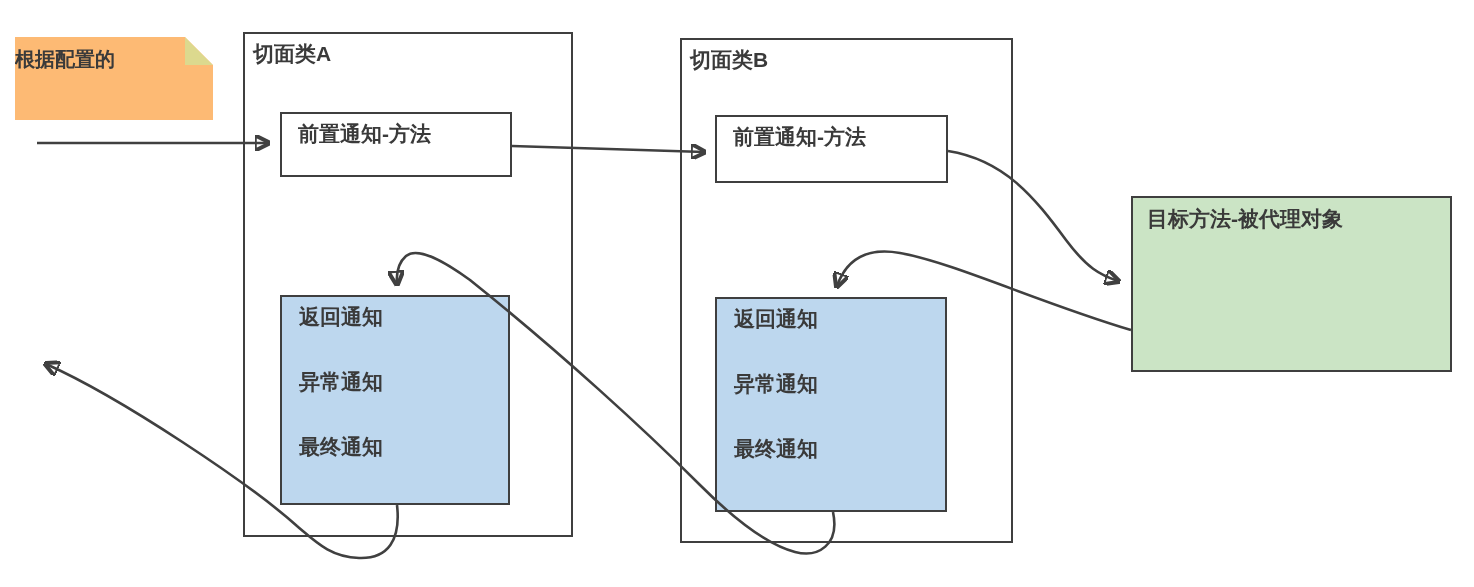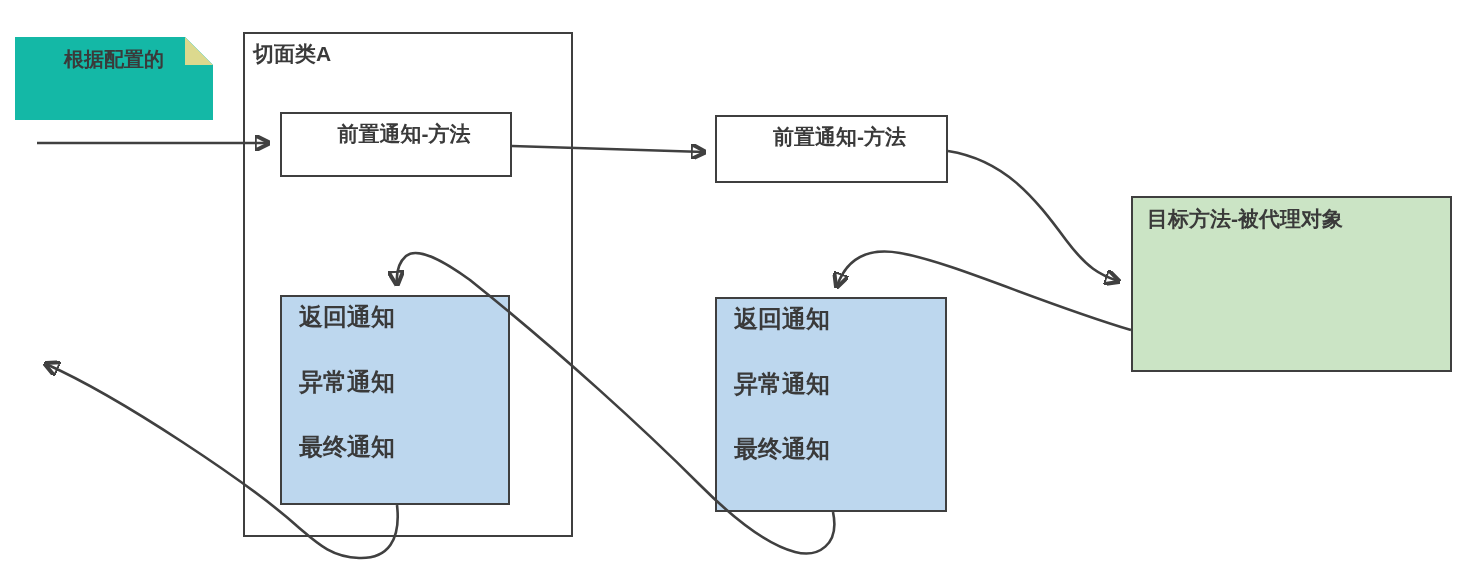--- a/index.html
+++ b/index.html
@@ -14,23 +14,22 @@
     height: 587px;
     background: #ffffff;
     overflow: hidden;
     color: #3a3a3a;
   }
   
   .note {
     position: absolute;
     left: 15px; top: 37px;
     width: 198px; height: 83px;
-    background: #14b8a6;
+    background: #fdba74;
     clip-path: polygon(0 0, calc(100% - 28px) 0, 100% 28px, 100% 100%, 0 100%);
-    text-align: center;
     font-weight: bold;
     font-size: 20px;
     line-height: 1.32;
     padding-top: 9px;
     box-sizing: border-box;
   }
   .note .fold {
     position: absolute;
     top: 0; right: 0;
     width: 28px; height: 28px;
@@ -47,40 +46,39 @@
   .box-title {
     font-weight: bold;
     font-size: 21px;
     padding: 6px 0 0 8px;
   }
   .inner-box {
     position: absolute;
     background: #ffffff;
     border: 2.5px solid #3f3f3f;
     box-sizing: border-box;
-    text-align: center;
   }
   .inner-title {
     font-weight: bold;
     font-size: 21px;
     padding: 6px 0 0 16px;
   }
   .advice-box {
     position: absolute;
     background: #bdd7ee;
     border: 2.5px solid #3f3f3f;
     box-sizing: border-box;
     display: flex;
     flex-direction: column;
     gap: 41px;
     padding: 8px 0 0 17px;
   }
   .advice-label {
     font-weight: bold;
-    font-size: 24px;
+    font-size: 21px;
     line-height: 24px;
   }
   .target-box {
     position: absolute;
     left: 1131px; top: 196px;
     width: 321px; height: 176px;
     background: #cbe4c5;
     border: 2.5px solid #3f3f3f;
     box-sizing: border-box;
   }
@@ -121,20 +119,23 @@
   </div>
   <div class="inner-box before-a">
     <div class="inner-title">前置通知-方法</div>
   </div>
   <div class="advice-box blue-a">
     <div class="advice-label">返回通知</div>
     <div class="advice-label">异常通知</div>
     <div class="advice-label">最终通知</div>
   </div>
 
+  <div class="outer-box box-b">
+    <div class="box-title">切面类B</div>
+  </div>
   <div class="inner-box before-b">
     <div class="inner-title">前置通知-方法</div>
   </div>
   <div class="advice-box blue-b">
     <div class="advice-label">返回通知</div>
     <div class="advice-label">异常通知</div>
     <div class="advice-label">最终通知</div>
   </div>
 
   <div class="target-box">

